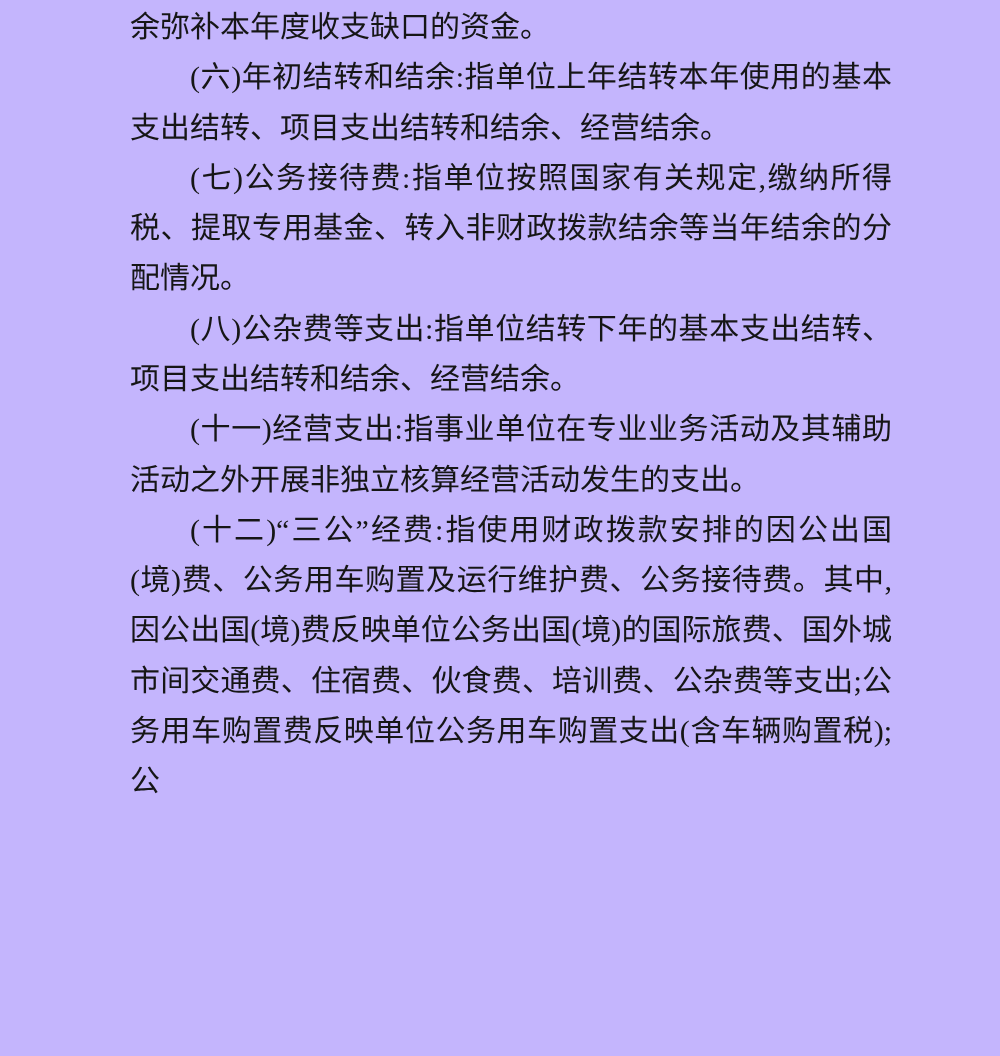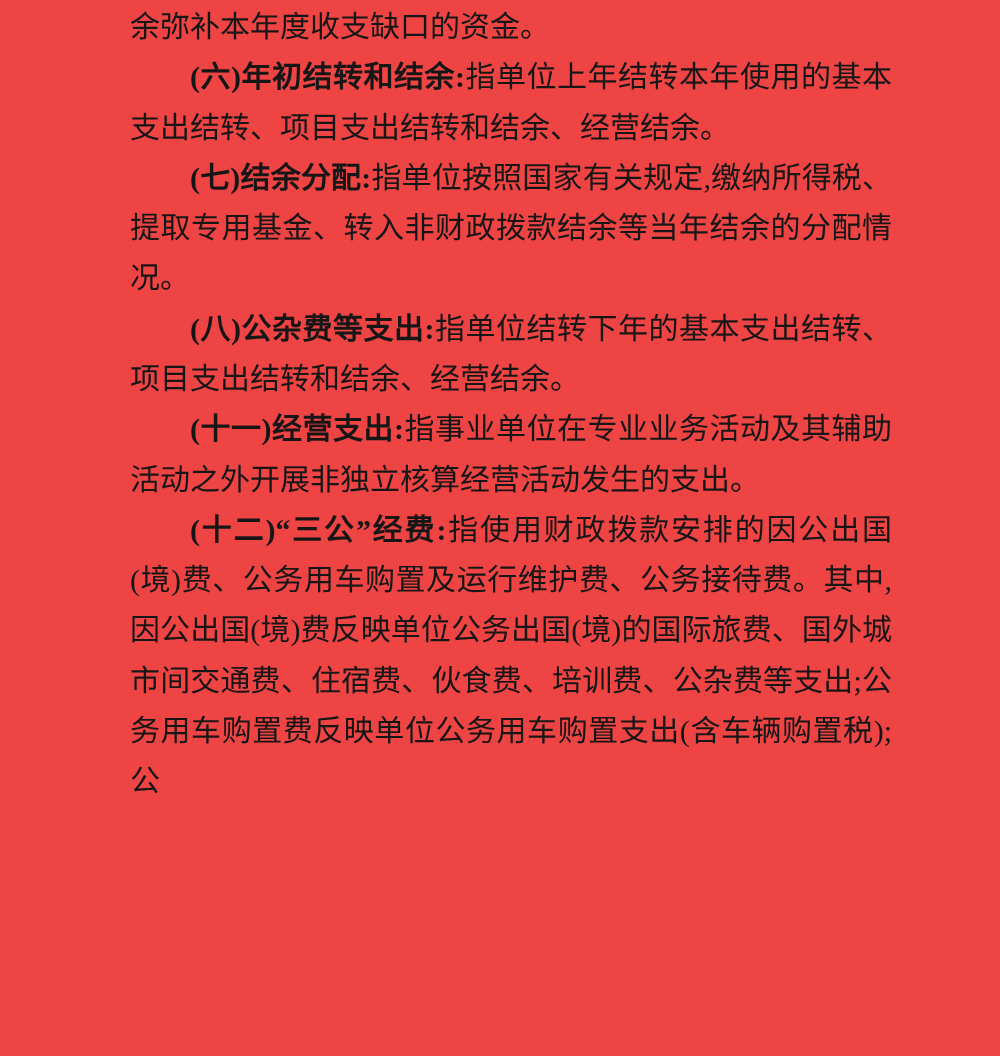--- a/index.html
+++ b/index.html
@@ -9,21 +9,21 @@
   body {
     width: 1000px;
     height: 1056px;
     background: #ffffff;
     overflow: hidden;
   }
   .page {
     position: relative;
     width: 1000px;
     height: 1056px;
-    background: #ef4444;
+    background: #c4b5fd;
     overflow: hidden;
   }
   .text-block {
     position: absolute;
     left: 130px;
     top: 2px;
     width: 762px;
     font-family: "Liberation Serif", "DejaVu Serif", serif;
     font-size: 30px;
     line-height: 50.28px;
@@ -34,34 +34,34 @@
   }
   .para {
     margin: 0;
     padding: 0;
     text-indent: 2em;
   }
   .para.cont {
     text-indent: 0;
   }
   .term {
-    font-weight: bold;
+    font-weight: normal;
   }
 </style>
 </head>
 <body>
 
 <div class="page">
   <div class="text-block">
 
     <p class="para cont"><span>余弥补本年度收支缺口的资金。</span></p>
 
     <p class="para"><b class="term">(六)年初结转和结余:</b><span>指单位上年结转本年使用的基本支出结转、项目支出结转和结余、经营结余。</span></p>
 
-    <p class="para"><b class="term">(七)结余分配:</b><span>指单位按照国家有关规定,缴纳所得税、提取专用基金、转入非财政拨款结余等当年结余的分配情况。</span></p>
+    <p class="para"><b class="term">(七)公务接待费:</b><span>指单位按照国家有关规定,缴纳所得税、提取专用基金、转入非财政拨款结余等当年结余的分配情况。</span></p>
 
     <p class="para"><b class="term">(八)公杂费等支出:</b><span>指单位结转下年的基本支出结转、项目支出结转和结余、经营结余。</span></p>
 
 
 
     <p class="para"><b class="term">(十一)经营支出:</b><span>指事业单位在专业业务活动及其辅助活动之外开展非独立核算经营活动发生的支出。</span></p>
 
     <p class="para"><b class="term">(十二)“三公”经费:</b><span>指使用财政拨款安排的因公出国(境)费、公务用车购置及运行维护费、公务接待费。其中,因公出国(境)费反映单位公务出国(境)的国际旅费、国外城市间交通费、住宿费、伙食费、培训费、公杂费等支出;公务用车购置费反映单位公务用车购置支出(含车辆购置税);公</span></p>
 
   </div>

